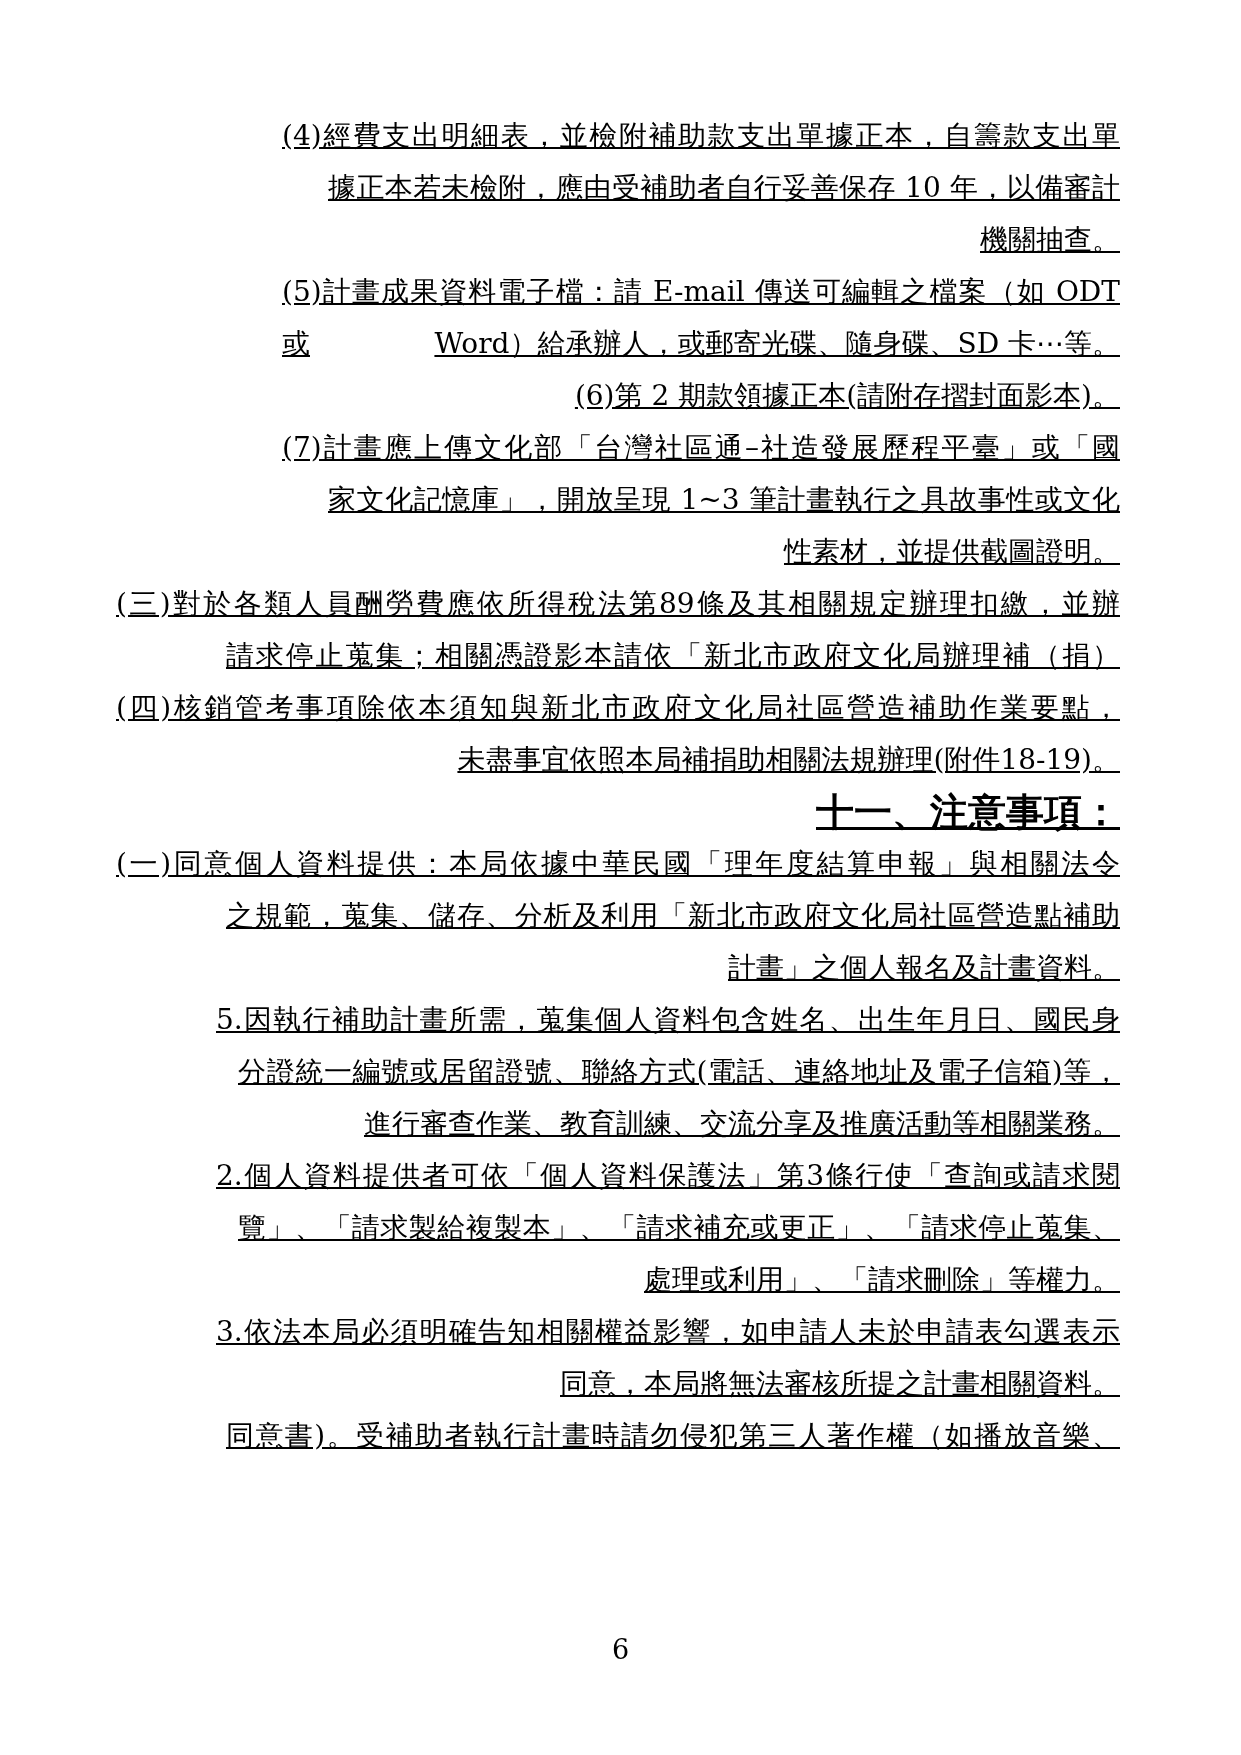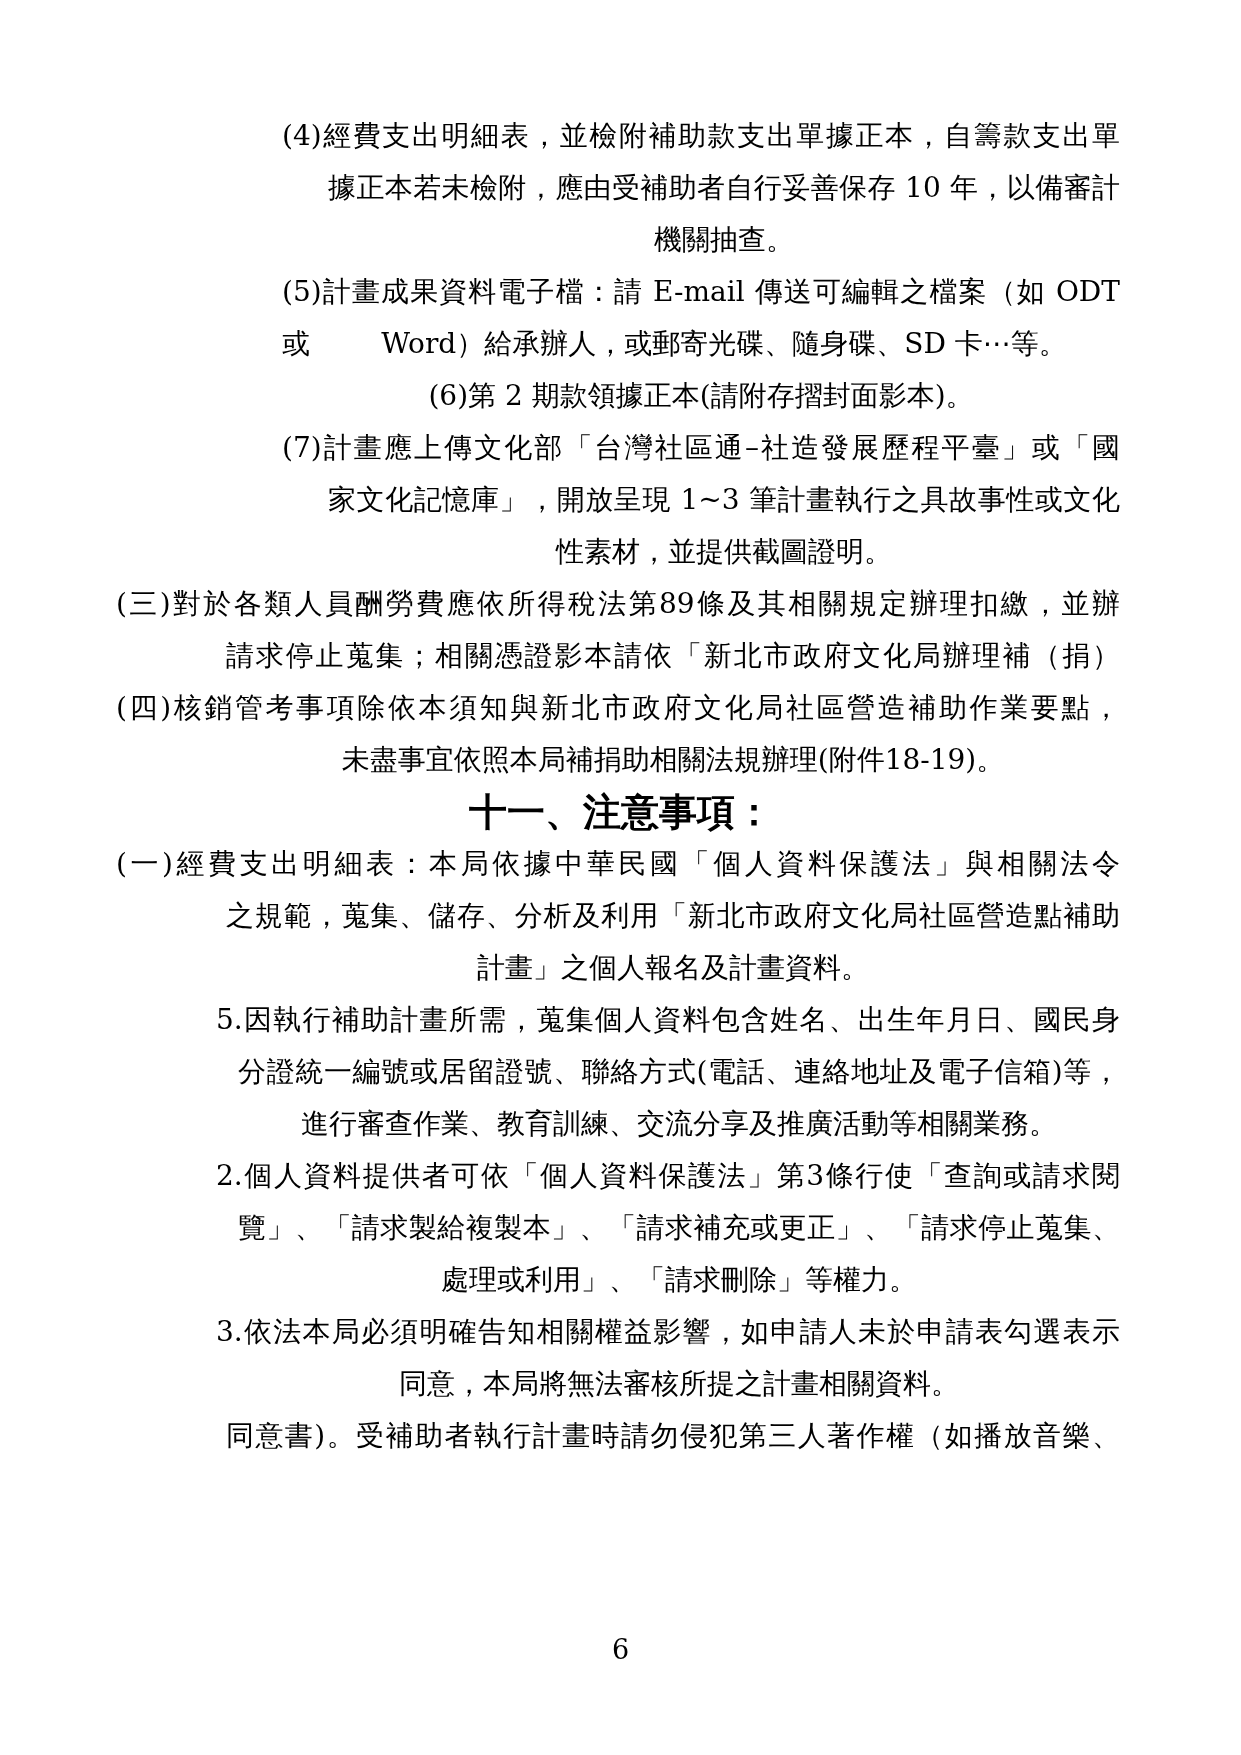--- a/index.html
+++ b/index.html
@@ -14,30 +14,31 @@
     background: #ffffff;
     color: #000000;
     font-family: "DejaVu Serif", "Liberation Serif", serif;
     overflow: hidden;
   }
   .text-block {
     position: absolute;
     left: 0;
     top: 110px;
     width: 1241px;
+    text-decoration: underline;
   }
   .line {
     box-sizing: border-box;
     width: 1241px;
     height: 52px;
     line-height: 52px;
     font-size: 28px;
     padding-right: 121px;
     white-space: nowrap;
-    text-align: center;
+    text-align: right;
   }
   .line.fill {
     white-space: normal;
     text-align: justify;
     text-align-last: justify;
   }
   .sub-label    { padding-left: 282px; }
   .sub-cont     { padding-left: 328px; }
   .kanji-label  { padding-left: 116px; }
   .kanji-cont   { padding-left: 226px; }
@@ -70,21 +71,21 @@
       <div class="line sub-cont">Word）給承辦人，或郵寄光碟、隨身碟、SD 卡⋯等。</div>
       <div class="line sub-label">(6)第 2 期款領據正本(請附存摺封面影本)。</div>
       <div class="line sub-label fill">(7)計畫應上傳文化部「台灣社區通–社造發展歷程平臺」或「國</div>
       <div class="line sub-cont fill">家文化記憶庫」，開放呈現 1~3 筆計畫執行之具故事性或文化</div>
       <div class="line sub-cont">性素材，並提供截圖證明。</div>
       <div class="line kanji-label fill">(三)對於各類人員酬勞費應依所得稅法第89條及其相關規定辦理扣繳，並辦</div>
       <div class="line kanji-cont fill">請求停止蒐集；相關憑證影本請依「新北市政府文化局辦理補（捐）</div>
       <div class="line kanji-label fill">(四)核銷管考事項除依本須知與新北市政府文化局社區營造補助作業要點，</div>
       <div class="line kanji-cont">未盡事宜依照本局補捐助相關法規辦理(附件18-19)。</div>
       <div class="line section-label">十一、注意事項：</div>
-      <div class="line kanji-label fill">(一)經費支出明細表：本局依據中華民國「個人資料保護法」與相關法令</div>
+      <div class="line kanji-label fill">(一)同意個人資料提供：本局依據中華民國「理年度結算申報」與相關法令</div>
       <div class="line kanji-cont fill">之規範，蒐集、儲存、分析及利用「新北市政府文化局社區營造點補助</div>
       <div class="line kanji-cont">計畫」之個人報名及計畫資料。</div>
       <div class="line arabic-label fill">5.因執行補助計畫所需，蒐集個人資料包含姓名、出生年月日、國民身</div>
       <div class="line arabic-cont fill">分證統一編號或居留證號、聯絡方式(電話、連絡地址及電子信箱)等，</div>
       <div class="line arabic-cont">進行審查作業、教育訓練、交流分享及推廣活動等相關業務。</div>
       <div class="line arabic-label fill">2.個人資料提供者可依「個人資料保護法」第3條行使「查詢或請求閱</div>
       <div class="line arabic-cont fill">覽」、「請求製給複製本」、「請求補充或更正」、「請求停止蒐集、</div>
       <div class="line arabic-cont">處理或利用」、「請求刪除」等權力。</div>
       <div class="line arabic-label fill">3.依法本局必須明確告知相關權益影響，如申請人未於申請表勾選表示</div>
       <div class="line arabic-cont">同意，本局將無法審核所提之計畫相關資料。</div>

